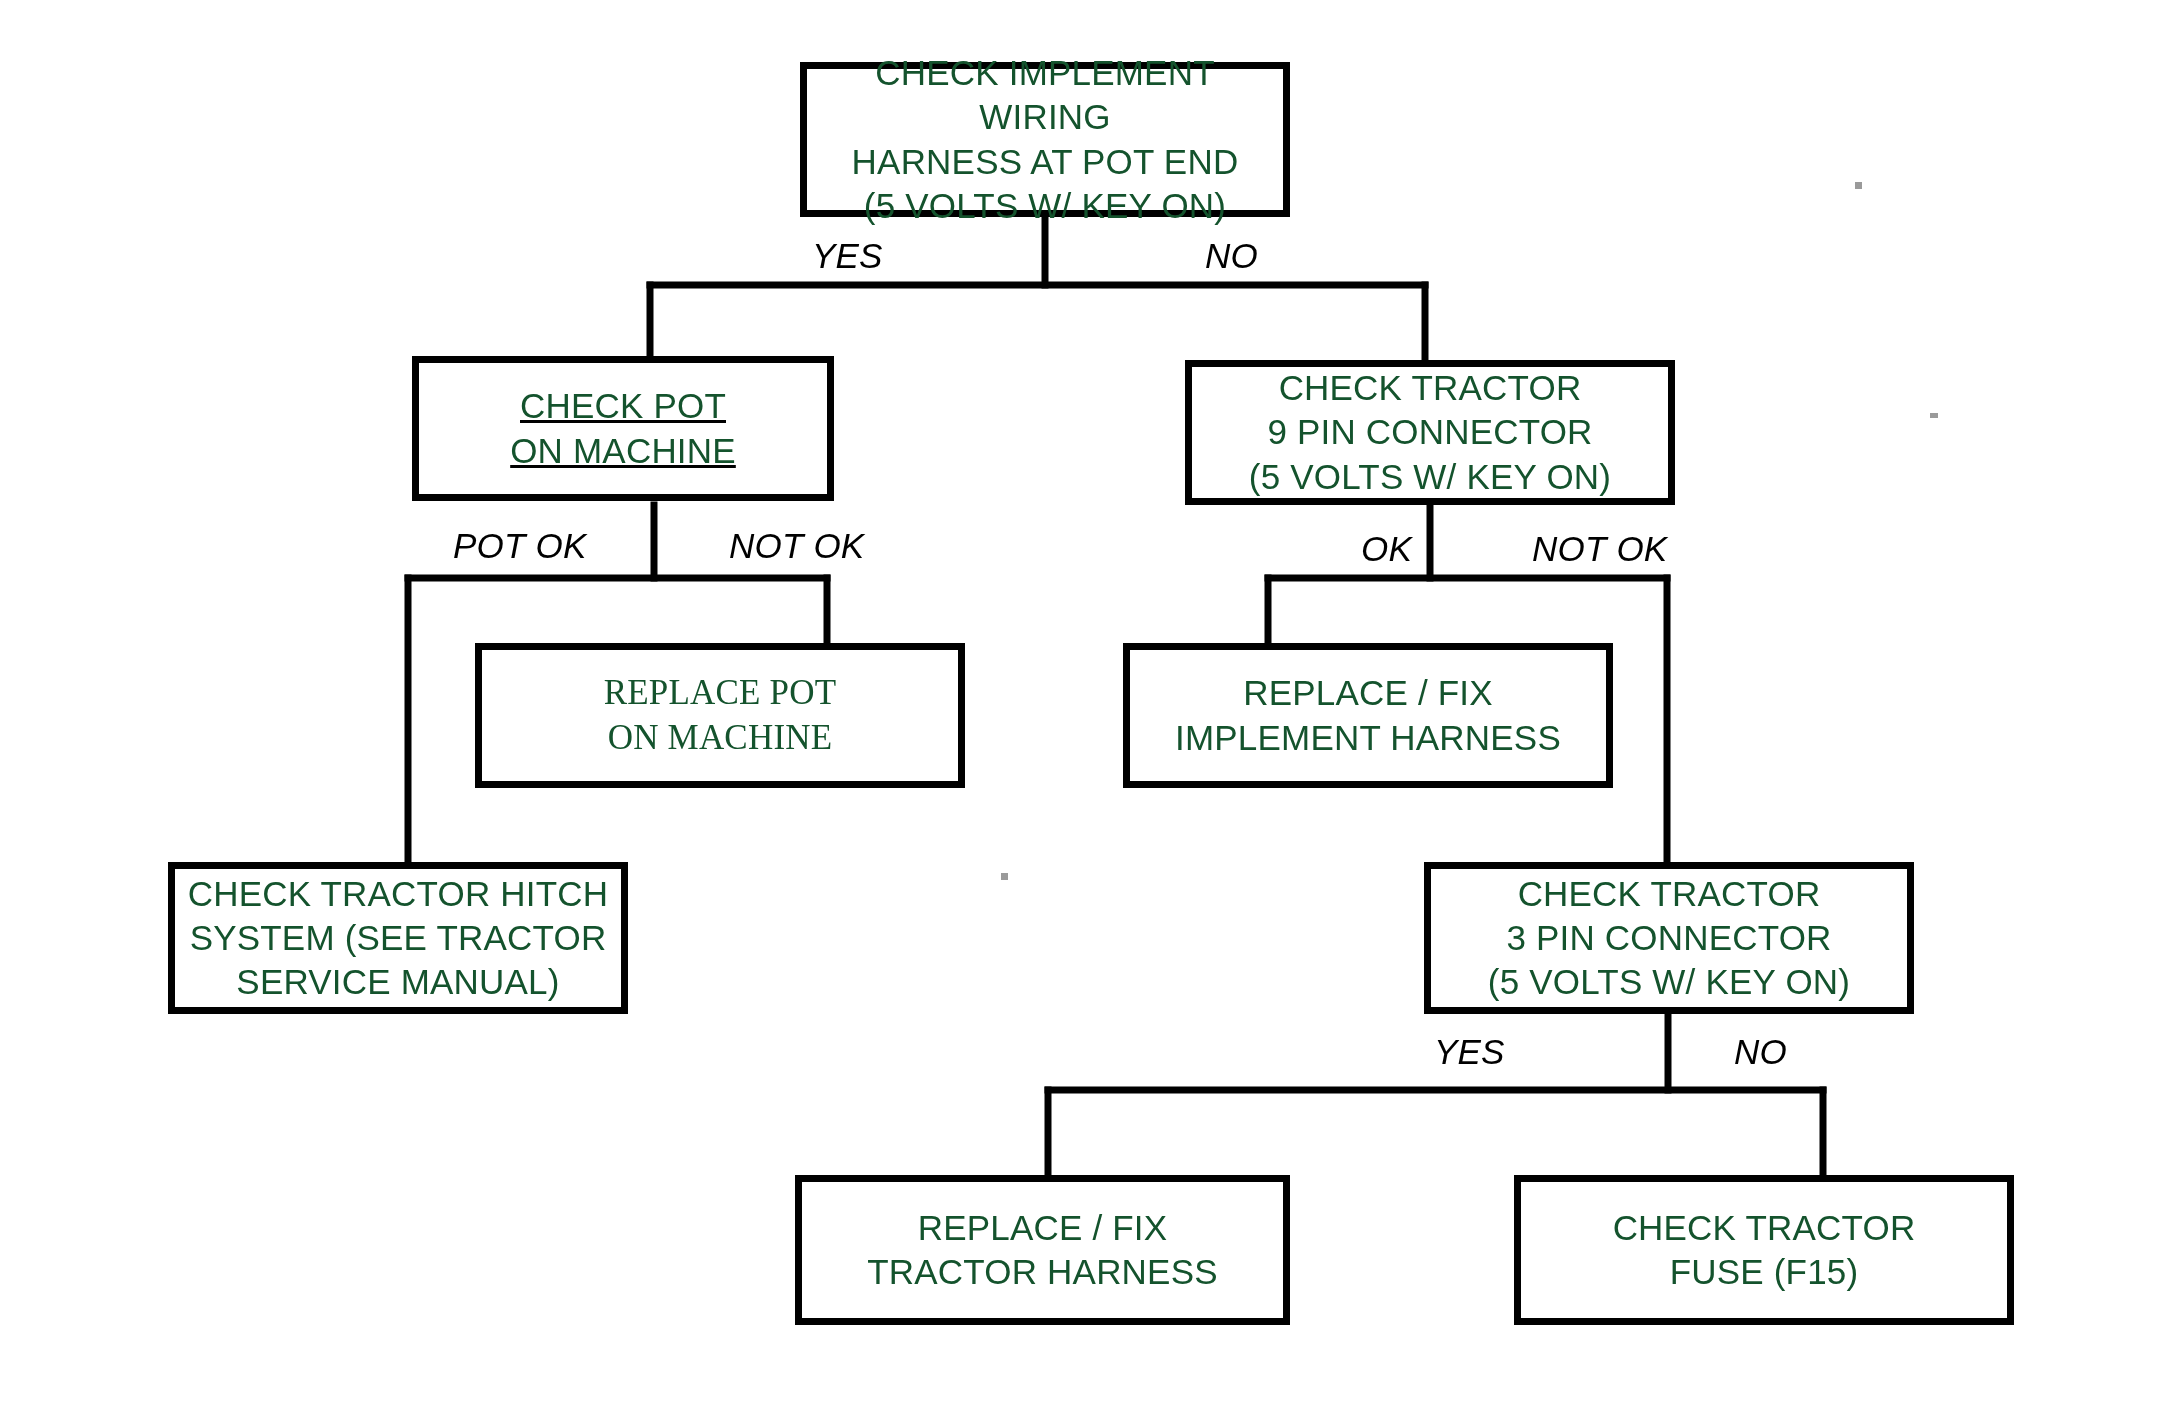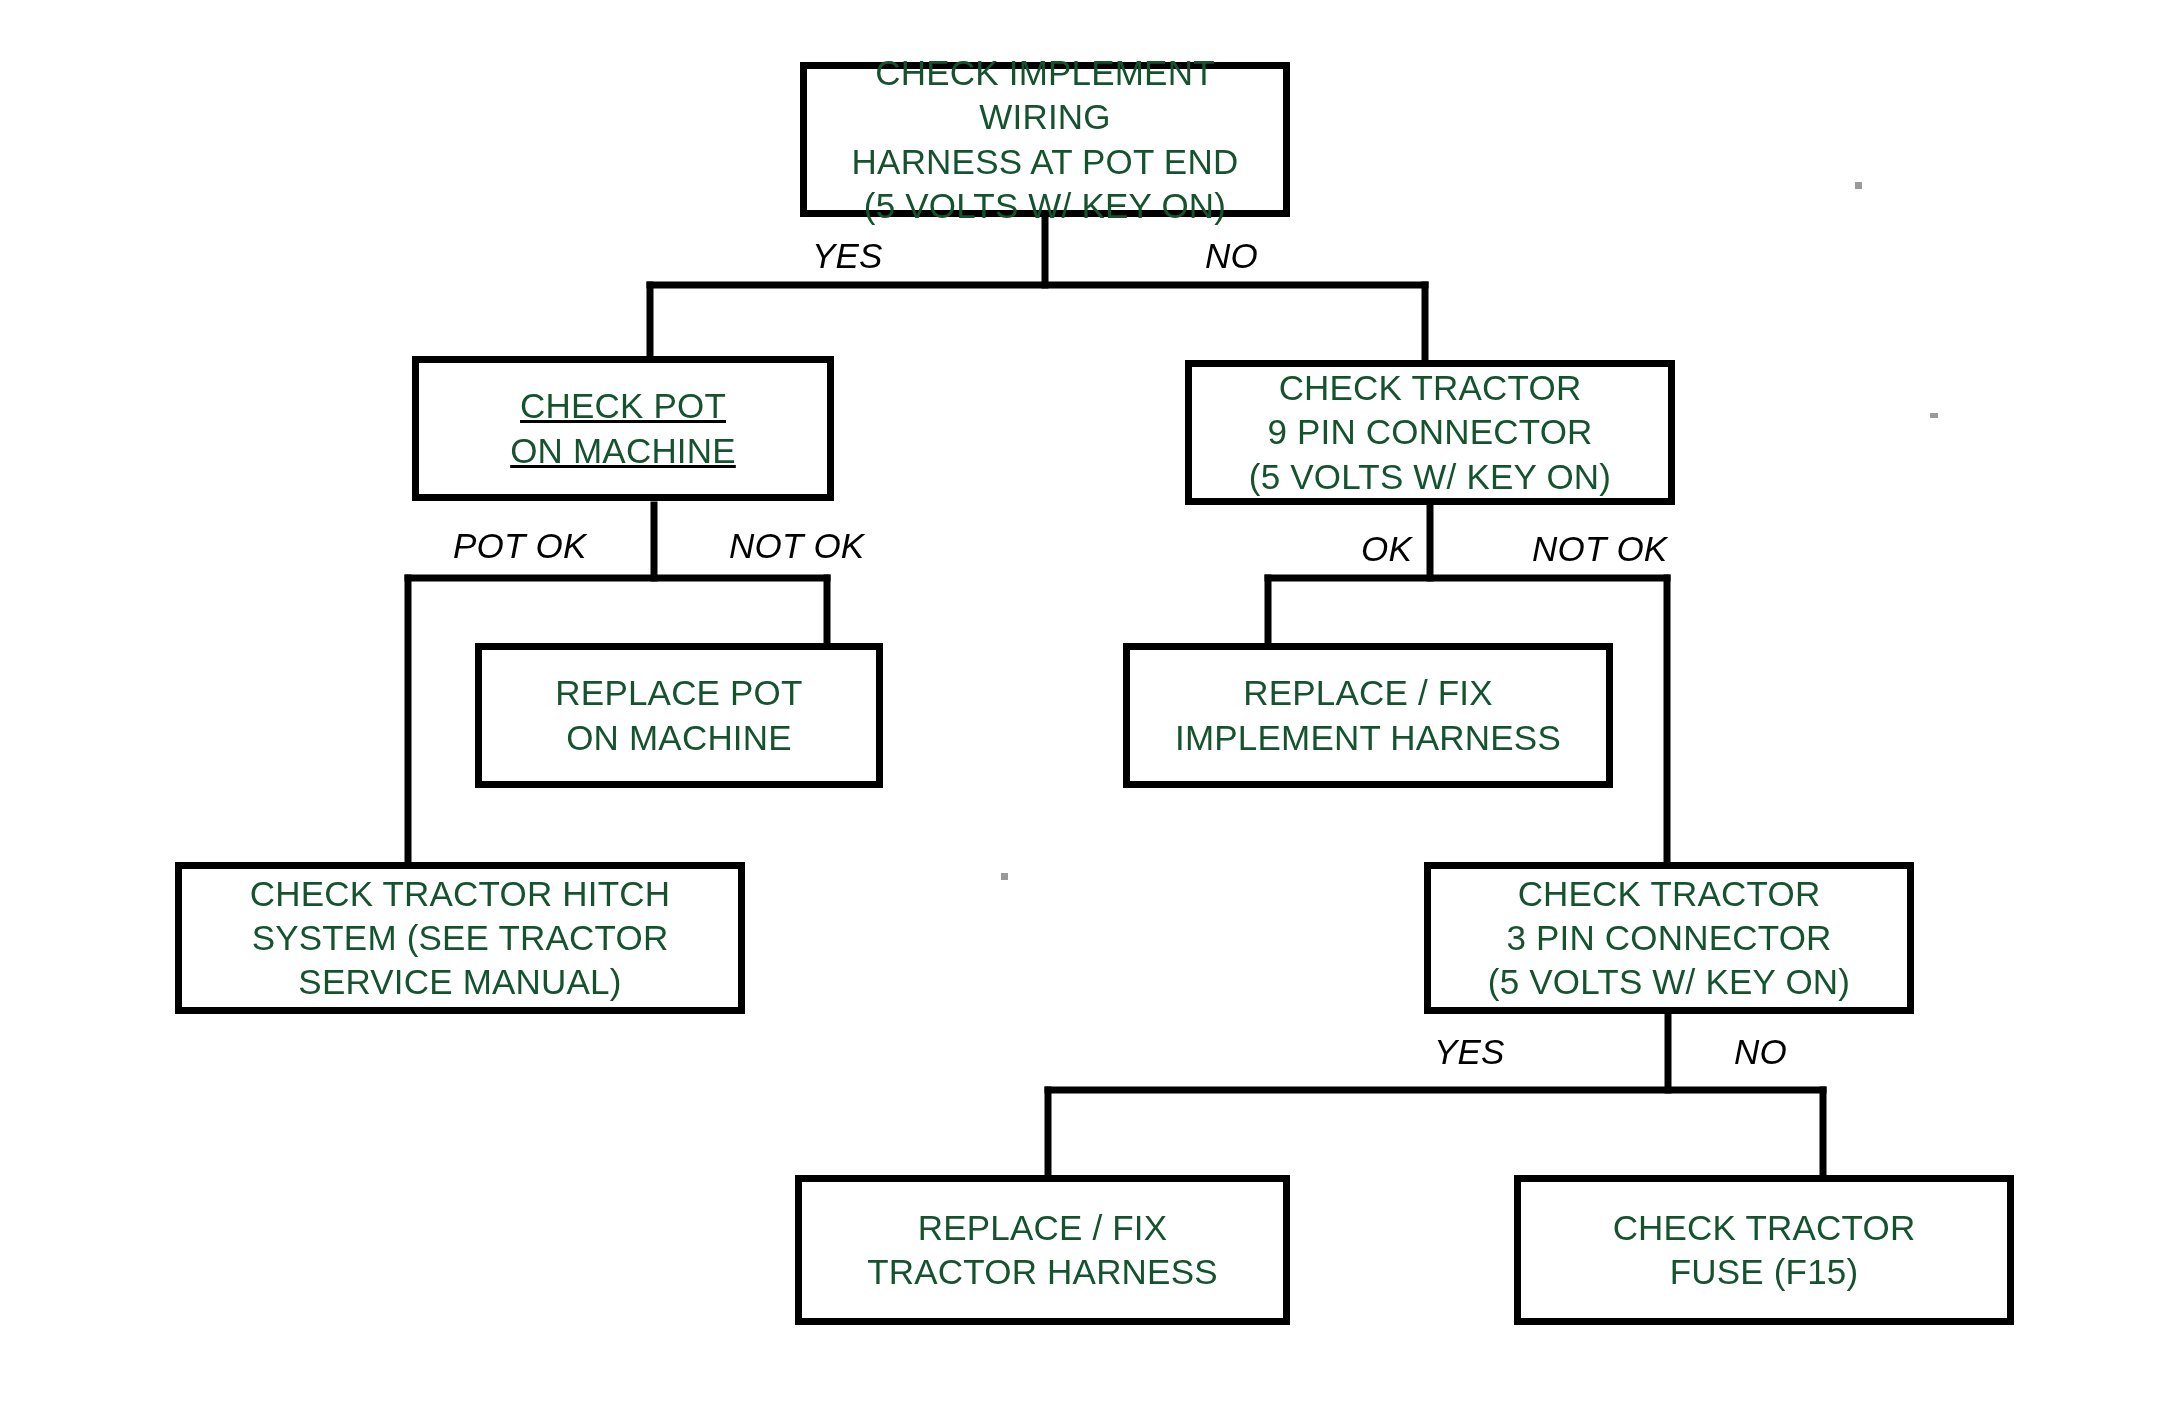--- a/index.html
+++ b/index.html
@@ -88,29 +88,29 @@
     </div>
     <div class="node" style="left: 412px; top: 356px; width: 422px; height: 145px; text-decoration: underline;">
       <div class="node-text">CHECK POT
 ON MACHINE</div>
     </div>
     <div class="node" style="left: 1185px; top: 360px; width: 490px; height: 145px;">
       <div class="node-text">CHECK TRACTOR
 9 PIN CONNECTOR
 (5 VOLTS W/ KEY ON)</div>
     </div>
-    <div class="node" style="left: 475px; top: 643px; width: 408px; height: 145px;">
+    <div class="node" style="left: 475px; top: 643px; width: 490px; height: 145px; font-family: Liberation Serif, serif;">
       <div class="node-text">REPLACE POT
 ON MACHINE</div>
     </div>
     <div class="node" style="left: 1123px; top: 643px; width: 490px; height: 145px;">
       <div class="node-text">REPLACE / FIX
 IMPLEMENT HARNESS</div>
     </div>
-    <div class="node" style="left: 168px; top: 862px; width: 570px; height: 152px; margin-left: 7px;">
+    <div class="node" style="left: 168px; top: 862px; width: 460px; height: 152px;">
       <div class="node-text">CHECK TRACTOR HITCH
 SYSTEM (SEE TRACTOR
 SERVICE MANUAL)</div>
     </div>
     <div class="node" style="left: 1424px; top: 862px; width: 490px; height: 152px;">
       <div class="node-text">CHECK TRACTOR
 3 PIN CONNECTOR
 (5 VOLTS W/ KEY ON)</div>
     </div>
     <div class="node" style="left: 795px; top: 1175px; width: 495px; height: 150px;">

